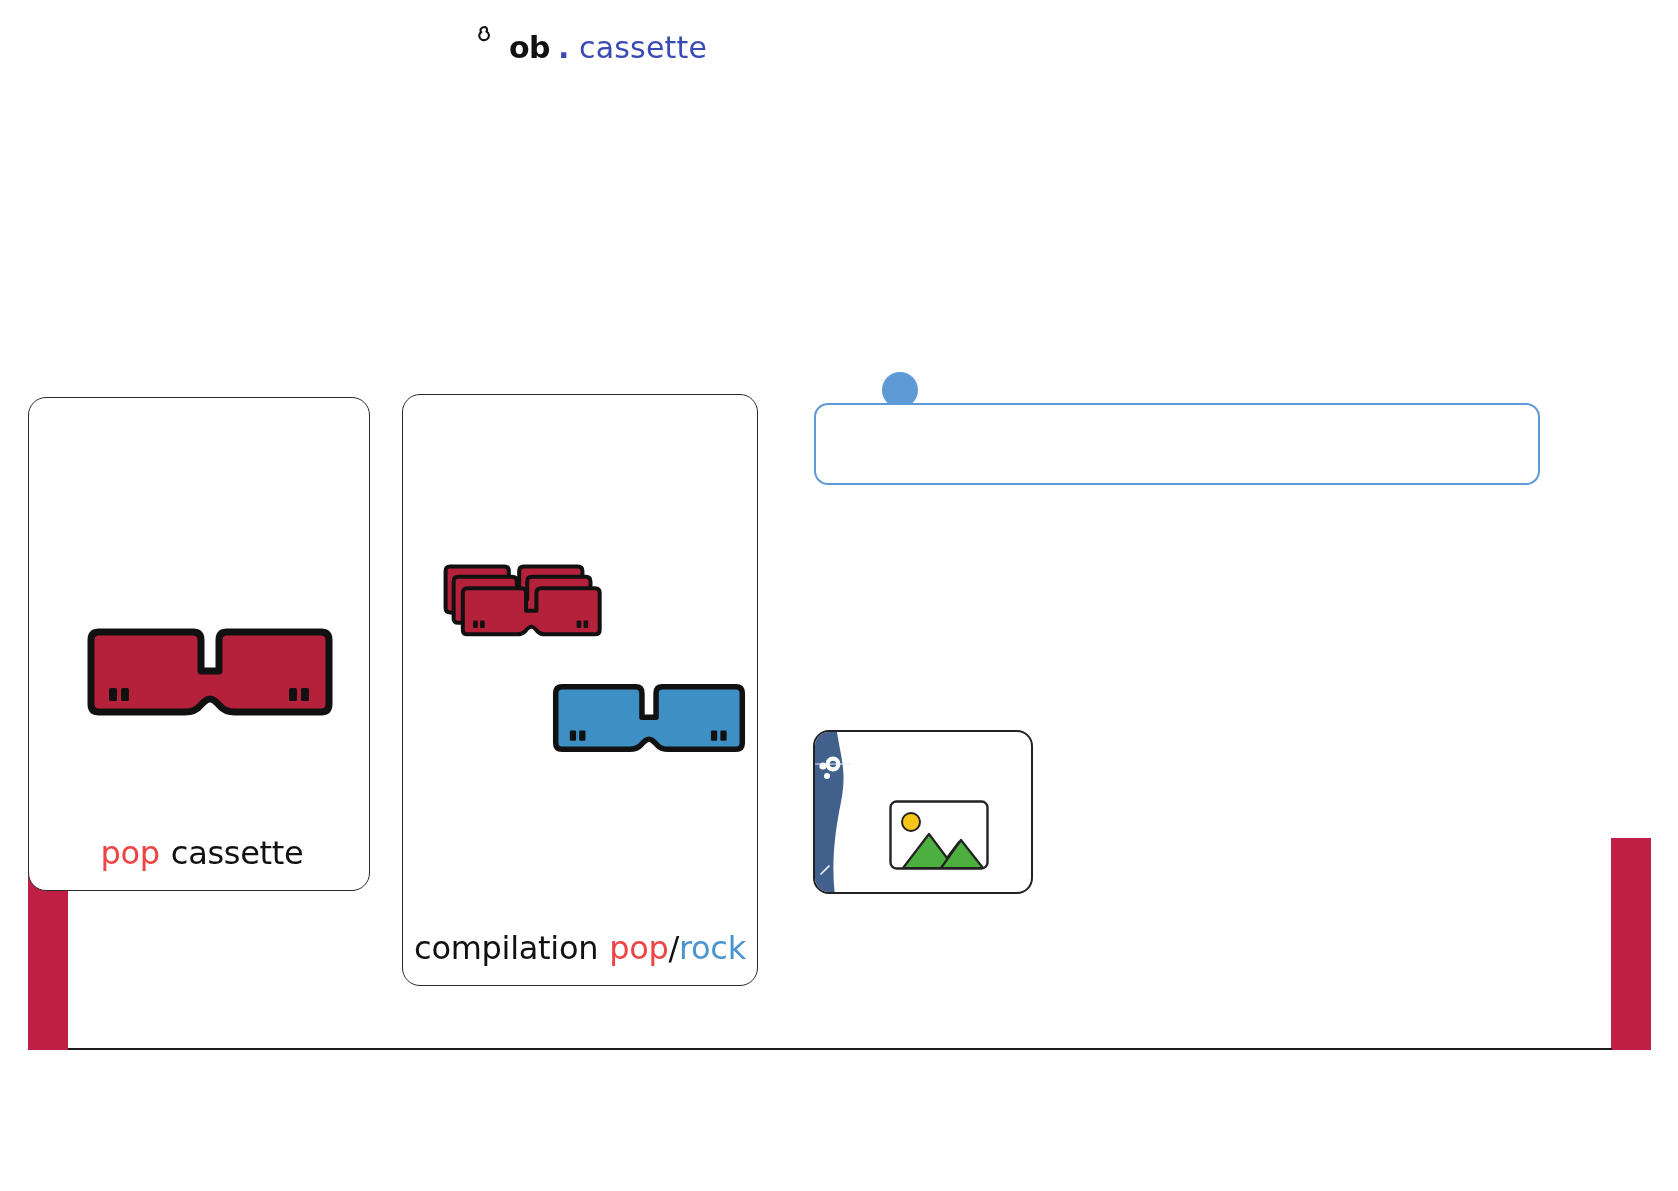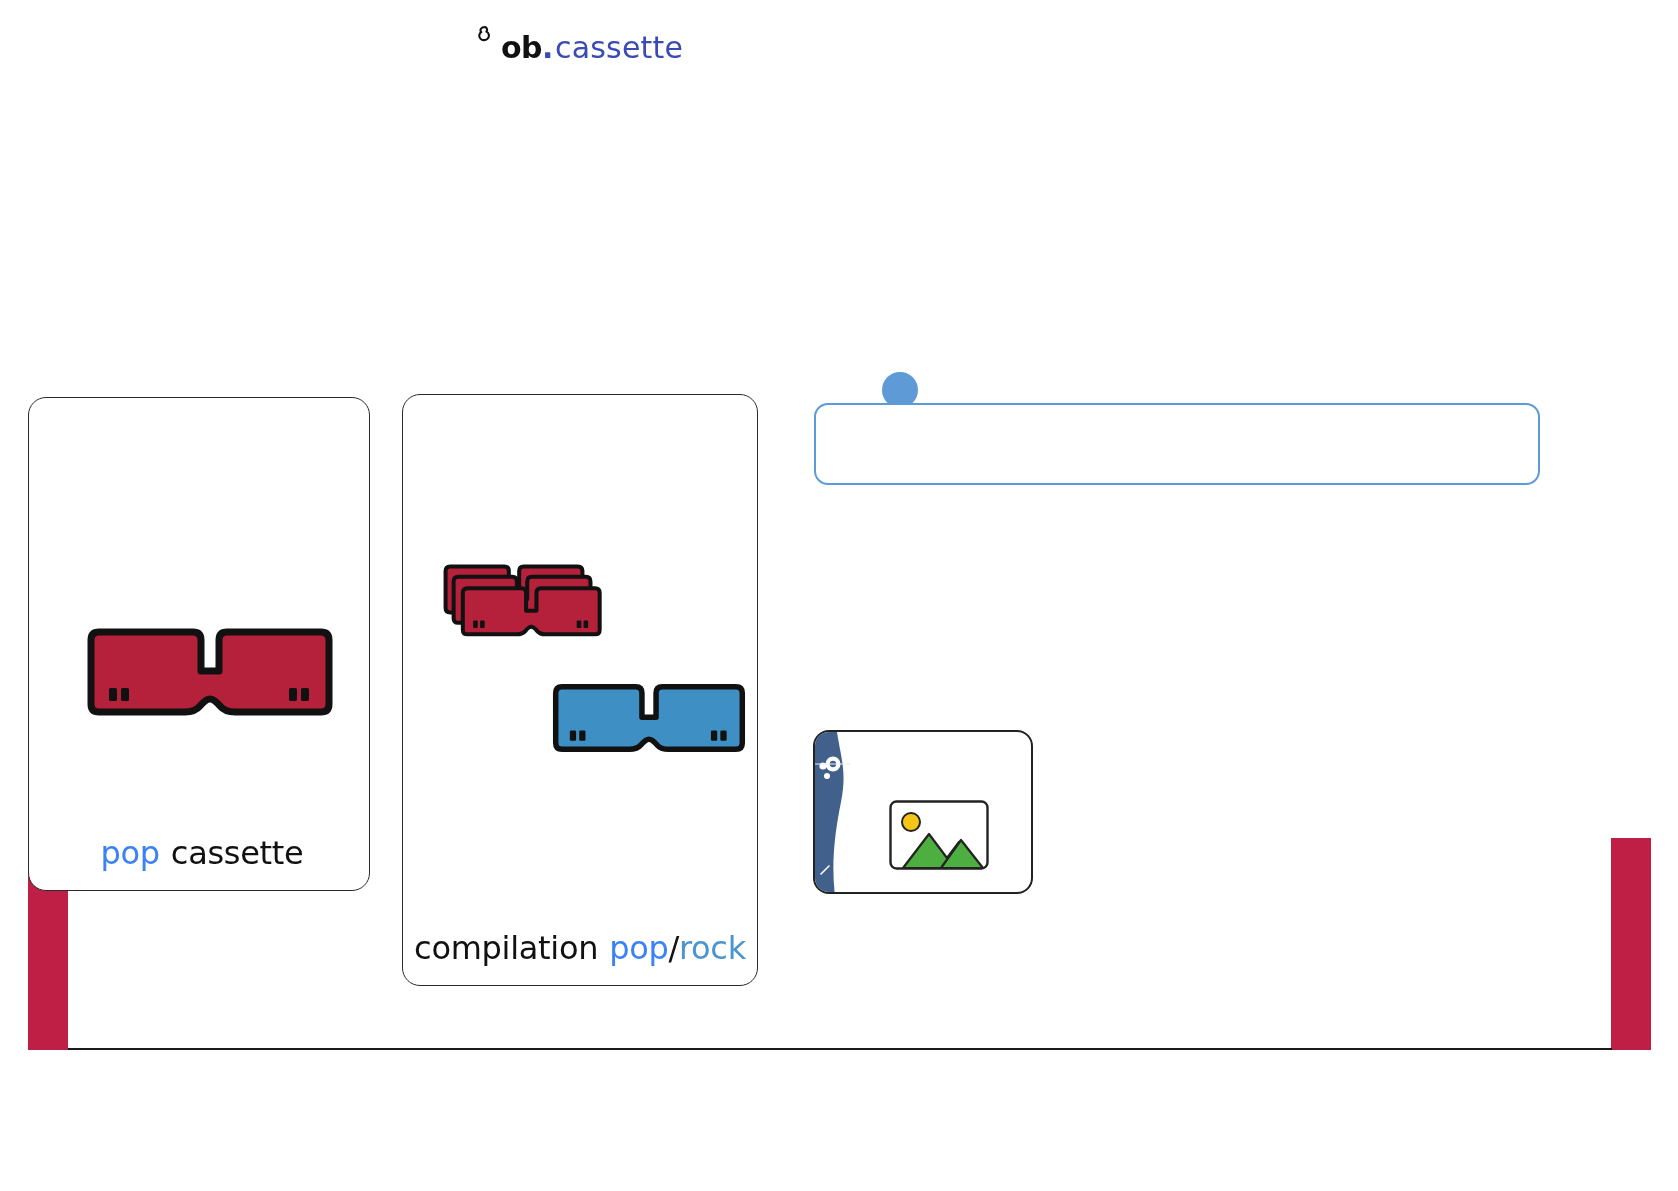--- a/index.html
+++ b/index.html
@@ -22,20 +22,21 @@
     position: absolute;
     left: 478px;
     top: 24px;
     display: flex;
     align-items: baseline;
     font-size: 30px;
     letter-spacing: -0.5px;
     font-weight: 500;
     line-height: 1;
     user-select: none;
+    gap: 8px;
   }
   .brand .brand-mark {
     position: relative;
     display: inline-block;
     width: 22px;
     height: 34px;
     margin-right: 1px;
   }
   .brand .brand-mark svg { display: block; }
   .brand .brand-bob {
@@ -94,21 +95,21 @@
     position: absolute;
     left: 0; right: 0;
     bottom: 18px;
     text-align: center;
     font-size: 32px;
     letter-spacing: -0.3px;
     white-space: nowrap;
     font-weight: 400;
   }
   #card-pop .card-label { padding-left: 6px; }
-  .lbl-red   { color: #3b82f6; }
+  .lbl-red   { color: #ef4444; }
   .lbl-black { color: #111111; }
   .lbl-blue  { color: #4a95cf; }
   .lbl-gap   { display: inline-block; width: 11px; }
 
   
   .cassette-single {
     position: absolute;
     left: 56px;
     top: 228px;
     width: 250px;

